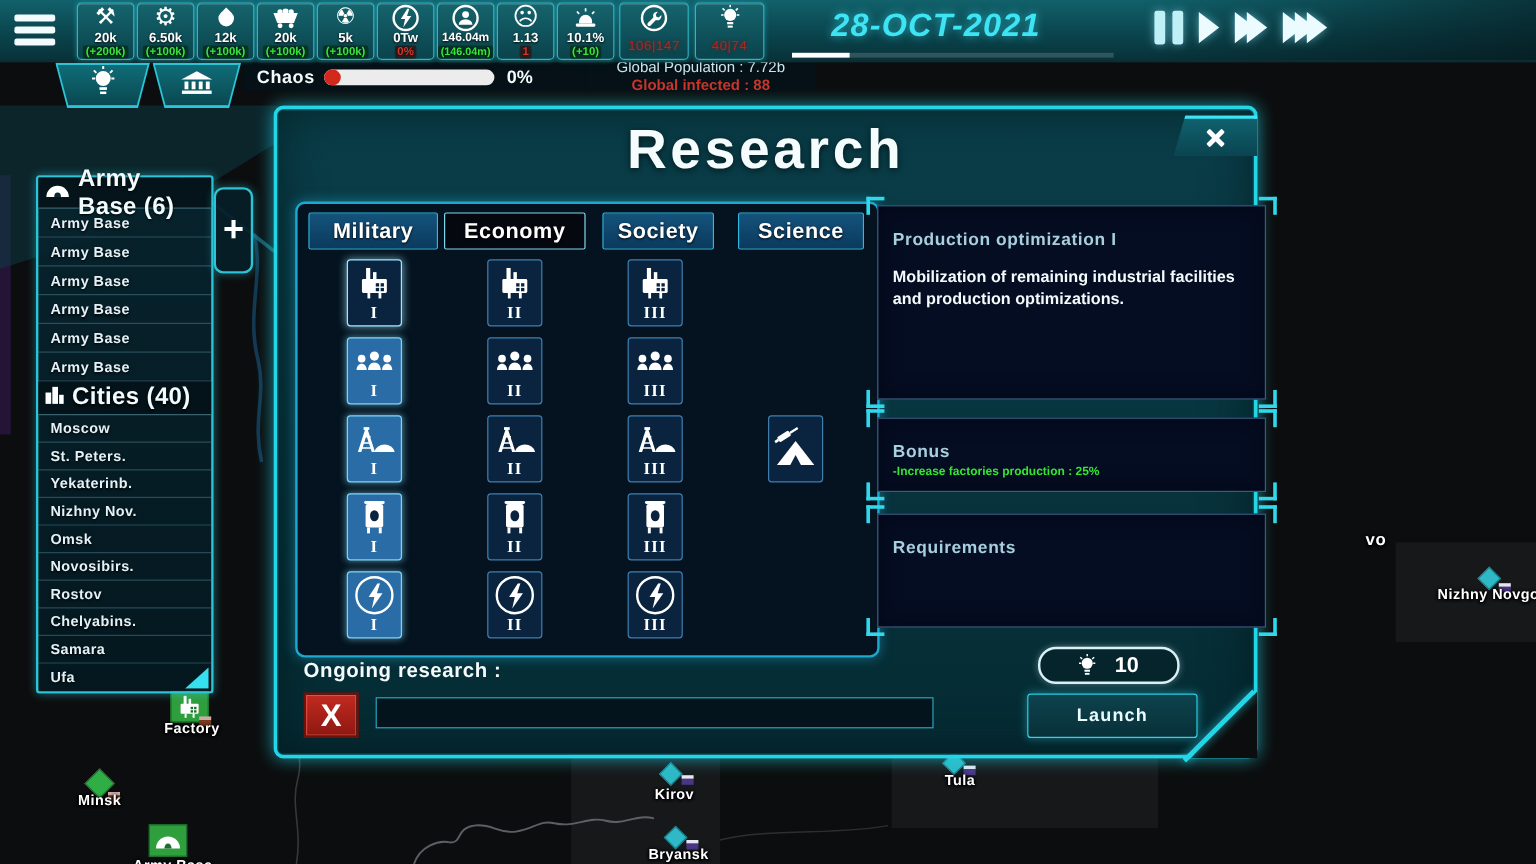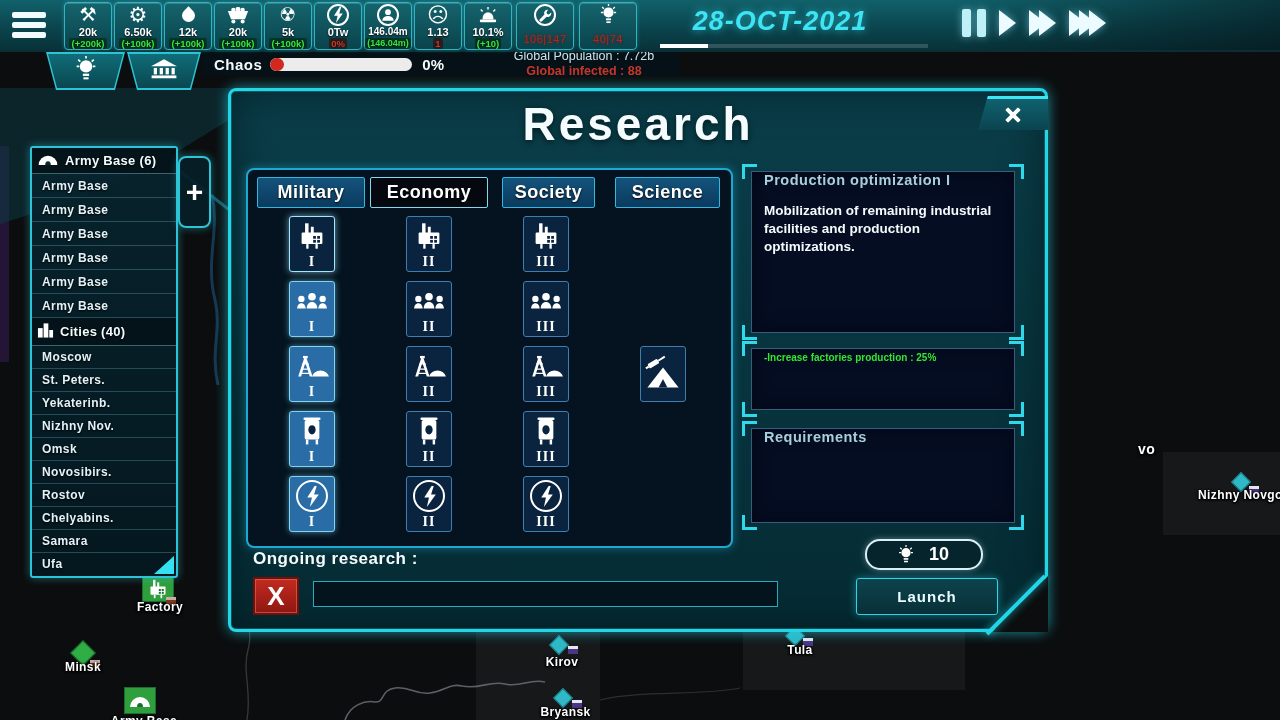--- a/index.html
+++ b/index.html
@@ -78,21 +78,21 @@
   .chaos-val{ font-size:15px; font-weight:bold; color:#f4fbfd; margin-left:10px; }
   .popline1{ font-size:12.5px; font-weight:normal; color:#c9e6ef; line-height:15px; }
   .popline2{ font-size:12.5px; font-weight:bold; color:#c8352b; line-height:15px; }
 
   
   .sidebar{ position:absolute; left:30px; top:146px; width:148px; height:432px; z-index:15;
     background:linear-gradient(180deg, rgba(7,36,46,.94), rgba(4,24,32,.95));
     border:2px solid #2cc4d6; border-radius:3px; box-shadow:0 0 8px rgba(44,196,214,.5); }
   .sb-header{ display:flex; align-items:center; gap:6px; padding:3px 5px; height:26px;
     background:rgba(3,18,24,.85); border-bottom:1px solid rgba(140,220,240,.4); cursor:pointer; }
-  .sb-header span.txt{ font-size:13px; font-weight:bold; color:#f2fbfd; letter-spacing:.3px;
+  .sb-header span.txt{ font-size:20px; font-weight:bold; color:#f2fbfd; letter-spacing:.3px;
     text-shadow:0 1px 2px #000; }
   .sb-row{ height:24px; line-height:24px; padding-left:10px; font-size:12px; font-weight:bold;
     color:#e4f2f7; letter-spacing:.4px; border-bottom:1px solid rgba(140,220,240,.25);
     cursor:pointer; text-shadow:0 1px 2px #000; }
   .sb-row.city{ height:23px; line-height:23px; }
   .sb-tri{ position:absolute; right:2px; bottom:2px; width:20px; height:18px; background:#35e0f0;
     clip-path:polygon(100% 0,100% 100%,0 100%); }
   .plus-btn{ position:absolute; left:178px; top:156px; width:33px; height:72px; z-index:15;
     background:rgba(6,30,40,.92); border:2px solid #2cc4d6; border-radius:8px;
     box-shadow:0 0 8px rgba(44,196,214,.5); color:#fff; font-size:30px; font-weight:bold;
@@ -132,22 +132,22 @@
   .tile{ width:46px; height:56px; border:1.5px solid #3e7fb0; border-radius:3px;
     background:#0a2440; display:flex; flex-direction:column; align-items:center; cursor:pointer; }
   .tile[data-state="lit"]{ background:#2a6ca6; border-color:#7fd4f5; box-shadow:0 0 6px rgba(127,212,245,.6); }
   .tile[data-state="avail"]{ border-color:#9fe8ff; box-shadow:0 0 7px rgba(159,232,255,.65); }
   .tile .ticon{ height:38px; display:flex; align-items:center; justify-content:center; }
   .tile .tier{ font-family:"Liberation Serif","DejaVu Serif",serif; font-size:14px; font-weight:bold;
     color:#fff; line-height:14px; letter-spacing:1px; }
   .pwr-ring{ width:32px; height:32px; border:2.5px solid #fff; border-radius:50%;
     display:flex; align-items:center; justify-content:center; }
 
-  .panelbox{ position:absolute; left:520px; width:264px; background:#050d22;
-    border:1px solid #3a5a80; box-shadow:inset 0 0 18px rgba(2,6,20,.8); padding:0 12px; }
+  .panelbox{ position:absolute; left:500px; width:324px; background:#050d22;
+    border:1px solid #3a5a80; box-shadow:inset 0 0 18px rgba(2,6,20,.8); padding:20px 12px; }
   .br{ position:absolute; width:15px; height:15px; border:3px solid #2fd8ea; }
   .br-tl{ top:-8px; left:-10px; border-right:none; border-bottom:none; }
   .br-tr{ top:-8px; right:-10px; border-left:none; border-bottom:none; }
   .br-bl{ bottom:-8px; left:-10px; border-right:none; border-top:none; }
   .br-br{ bottom:-8px; right:-10px; border-left:none; border-top:none; }
   .pb-title{ font-size:14.5px; font-weight:bold; color:#a8cfdd; letter-spacing:.5px; }
   .pb-desc{ font-size:13.5px; font-weight:bold; color:#f4fbfd; line-height:1.35; margin-top:14px; }
   .pb-bonus{ font-size:10px; font-weight:bold; color:#35e52f; margin-top:3px; }
 
   .ongoing-label{ position:absolute; left:22px; top:458px; font-size:17px; font-weight:bold;
@@ -738,20 +738,21 @@
         <span class="br br-bl"></span>
         <span class="br br-br"></span>
       <div class="pb-title">Production optimization I</div>
       <div class="pb-desc">Mobilization of remaining industrial facilities and production optimizations.</div>
     </div>
     <div class="panelbox" style="top:257px;height:62px;">
       <span class="br br-tl"></span>
         <span class="br br-tr"></span>
         <span class="br br-bl"></span>
         <span class="br br-br"></span>
+      <div class="pb-title">Bonus</div>
       <div class="pb-bonus">-Increase factories production : 25%</div>
     </div>
     <div class="panelbox" style="top:337px;height:95px;">
       <span class="br br-tl"></span>
         <span class="br br-tr"></span>
         <span class="br br-bl"></span>
         <span class="br br-br"></span>
       <div class="pb-title">Requirements</div>
     </div>
 

